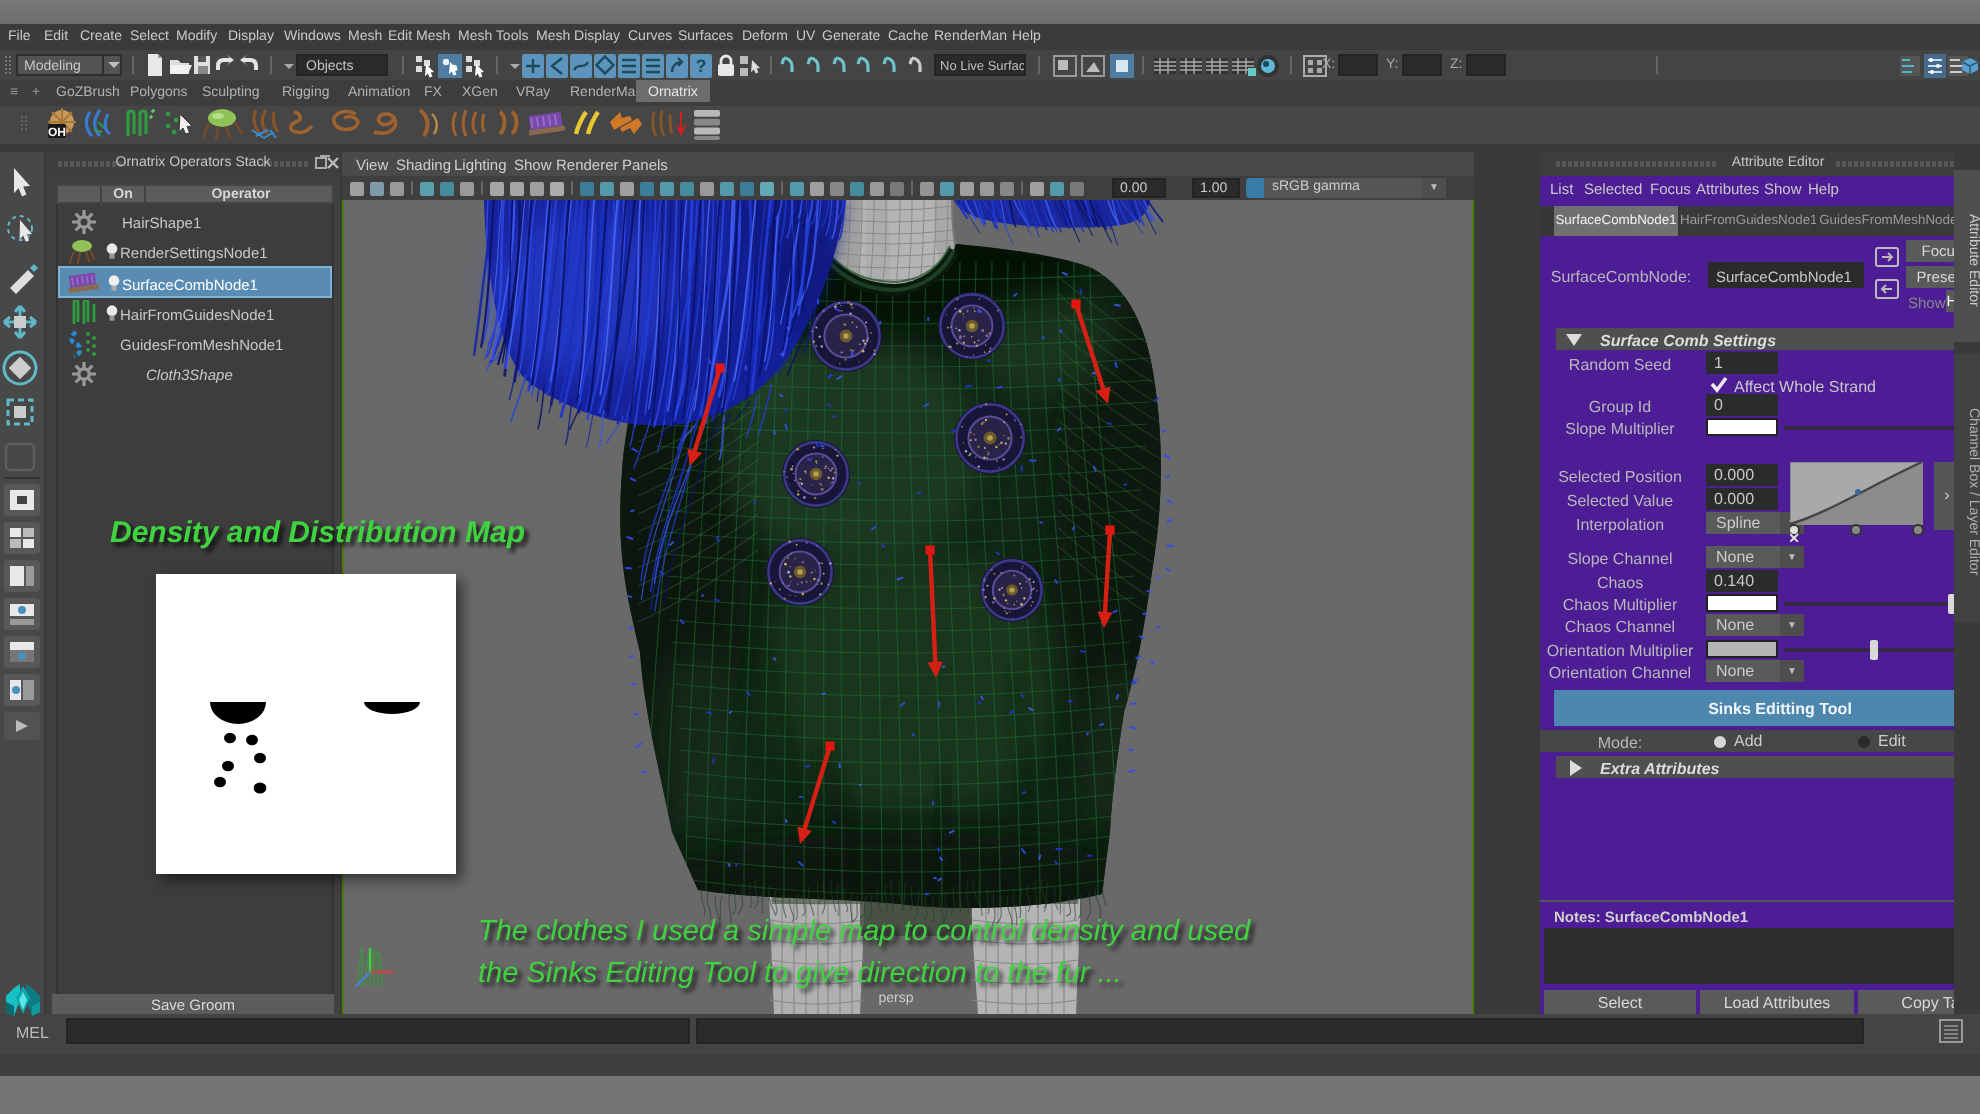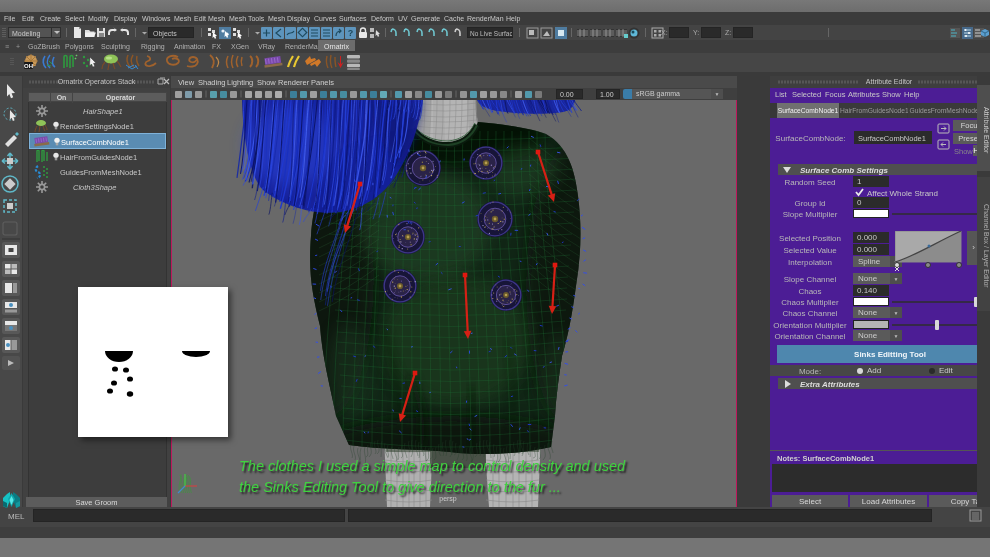--- a/index.html
+++ b/index.html
@@ -14,21 +14,21 @@
 #menubar span { position:absolute; top:3px; }
 #toolbar { position:absolute; left:0; top:13px; width:990px; height:15px; background:#444444; }
 #shelftabs { position:absolute; left:0; top:28px; width:990px; height:13px; background:#3d3d3d;
   color:#b2b2b2; font-size:7px; white-space:nowrap; }
 #shelftabs span { position:absolute; top:3px; }
 #shelf { position:absolute; left:0; top:41px; width:990px; height:19px; background:#464646; }
 #shelfgap { position:absolute; left:0; top:60px; width:990px; height:4px; background:#3a3a3a; }
 #main { position:absolute; left:0; top:64px; width:990px; height:431px; background:#3a3a3a; }
 #toolbox { position:absolute; left:0; top:0; width:22px; height:431px; background:#484848; }
 #opstack { position:absolute; left:23px; top:0; width:147px; height:431px; background:#414141; }
-#viewport { position:absolute; left:171px; top:0; width:566px; height:431px; background:#be185d; }
+#viewport { position:absolute; left:171px; top:0; width:566px; height:431px; background:#4d7c0f; }
 #attred { position:absolute; left:770px; top:0; width:238px; height:431px; background:#4c1d95; }
 #rstrip { position:absolute; left:977px; top:0; width:13px; height:431px; background:#3a3a3a; }
 #melbar { position:absolute; left:0; top:495px; width:990px; height:20px; background:#444444; }
 #helpstrip { position:absolute; left:0; top:515px; width:990px; height:11px; background:#3e3e3e; }
 .field { background:#2a2a2a; border:1px solid #242424; }
 .lbl { position:absolute; color:#b8b8b8; font-size:8px; text-align:center; }
 .inp { position:absolute; background:#2b2b2b; color:#c8c8c8; font-size:8px; padding:1px 0 0 4px; }
 .drop { position:absolute; background:#5a5a5a; color:#ccc; font-size:8px; padding:1px 0 0 5px; }
 .droparrow { position:absolute; background:#4e4e4e; color:#bbb; font-size:5px; text-align:center; padding-top:3px; }
 .sechdr { position:absolute; background:#4f4f4f; color:#dcdcdc; font-size:8px; font-weight:bold;font-style:italic; }
@@ -356,21 +356,21 @@
           <div class="abs" style="left:44px;top:1px;width:95px;text-align:center;font-weight:bold">Operator</div>
         </div>
 
         <div class="abs" style="left:6px;top:27px;width:137px;height:15px;color:#c8c8c8;font-size:7.5px">
           <svg class="abs" style="left:7px;top:2px" width="12" height="12" viewBox="0 0 12 12">
               <circle cx="6" cy="6" r="2.6" fill="none" stroke="#999" stroke-width="1.6"></circle>
               <g stroke="#999" stroke-width="1.6">
                 <path d="M6 0v3M6 9v3M0 6h3M9 6h3M1.8 1.8l2.1 2.1M8.1 8.1l2.1 2.1M10.2 1.8L8.1 3.9M3.9 8.1l-2.1 2.1"></path>
               </g>
             </svg>
-          <span class="abs" style="left:54px;top:4px;font-style:italic">HairShape1</span>
+          <span class="abs" style="left:32px;top:4px;">HairShape1</span>
         </div>
         <div class="abs" style="left:6px;top:42px;width:137px;height:15px;color:#c8c8c8;font-size:7.5px">
           <svg class="abs" style="left:5px;top:1px" width="14" height="14" viewBox="0 0 14 14">
               <ellipse cx="7" cy="4" rx="5" ry="3" fill="#8fc358"></ellipse>
               <g stroke="#7a4a28" stroke-width="1" fill="none">
                 <path d="M3 7c-1 2-2 4-2 6M6 7c0 2-1 4-1 6M9 7c1 2 1 4 2 5M11 6c1 2 2 3 2 5"></path>
               </g>
             </svg>
           <svg class="abs" style="left:23px;top:3px" width="8" height="10" viewBox="0 0 9 12">
               <circle cx="4.5" cy="4" r="3.2" fill="#e8e8e8"></circle>
@@ -1526,20 +1526,21 @@
   </div>
   <div id="graybottom" style="position:absolute;left:0;top:538px;width:990px;height:19px;background:#757575"></div>
   <svg class="abs" style="left:2px;top:491px" width="19" height="18" viewBox="0 0 19 18">
     <polygon points="1,15 1,7 5,3 8,1 8,9 5,17" fill="#16c2c4"></polygon>
     <polygon points="18,15 18,7 14,3 11,1 11,9 14,17" fill="#0b7c84"></polygon>
     <polygon points="9.5,2 13,8 9.5,16 6,8" fill="#0fa8ac"></polygon>
     <polygon points="9.5,5 11.5,9 9.5,14 7.5,9" fill="#5ae8e8"></polygon>
     <polygon points="1,15 5,17 5,12 1,10" fill="#0a6a70"></polygon>
     <polygon points="18,15 14,17 14,12 18,10" fill="#12989e"></polygon>
   </svg>
+  <div class="abs" style="left:55px;top:258px;color:#3fd33f;font-size:15px;font-weight:bold;font-style:italic;text-shadow:2px 2px 2px rgba(10,10,10,0.85);white-space:nowrap">Density and Distribution Map</div>
   <div class="abs" style="left:78px;top:287px;width:150px;height:150px;background:#ffffff;box-shadow:3px 3px 6px rgba(0,0,0,0.5)">
     <svg width="150" height="150" viewBox="0 0 150 150">
       <path d="M27 64 h28 a14 11 0 01-28 0 z" fill="#000"></path>
       <ellipse cx="37" cy="82" rx="3" ry="2.6" fill="#000"></ellipse>
       <ellipse cx="48" cy="83" rx="3" ry="2.6" fill="#000"></ellipse>
       <ellipse cx="36" cy="96" rx="3" ry="2.6" fill="#000"></ellipse>
       <ellipse cx="52" cy="92" rx="3" ry="2.6" fill="#000"></ellipse>
       <ellipse cx="32" cy="104" rx="3" ry="2.6" fill="#000"></ellipse>
       <ellipse cx="52" cy="107" rx="3.2" ry="2.8" fill="#000"></ellipse>
       <path d="M104 64 h28 a14 6 0 01-28 0 z" fill="#000"></path>

